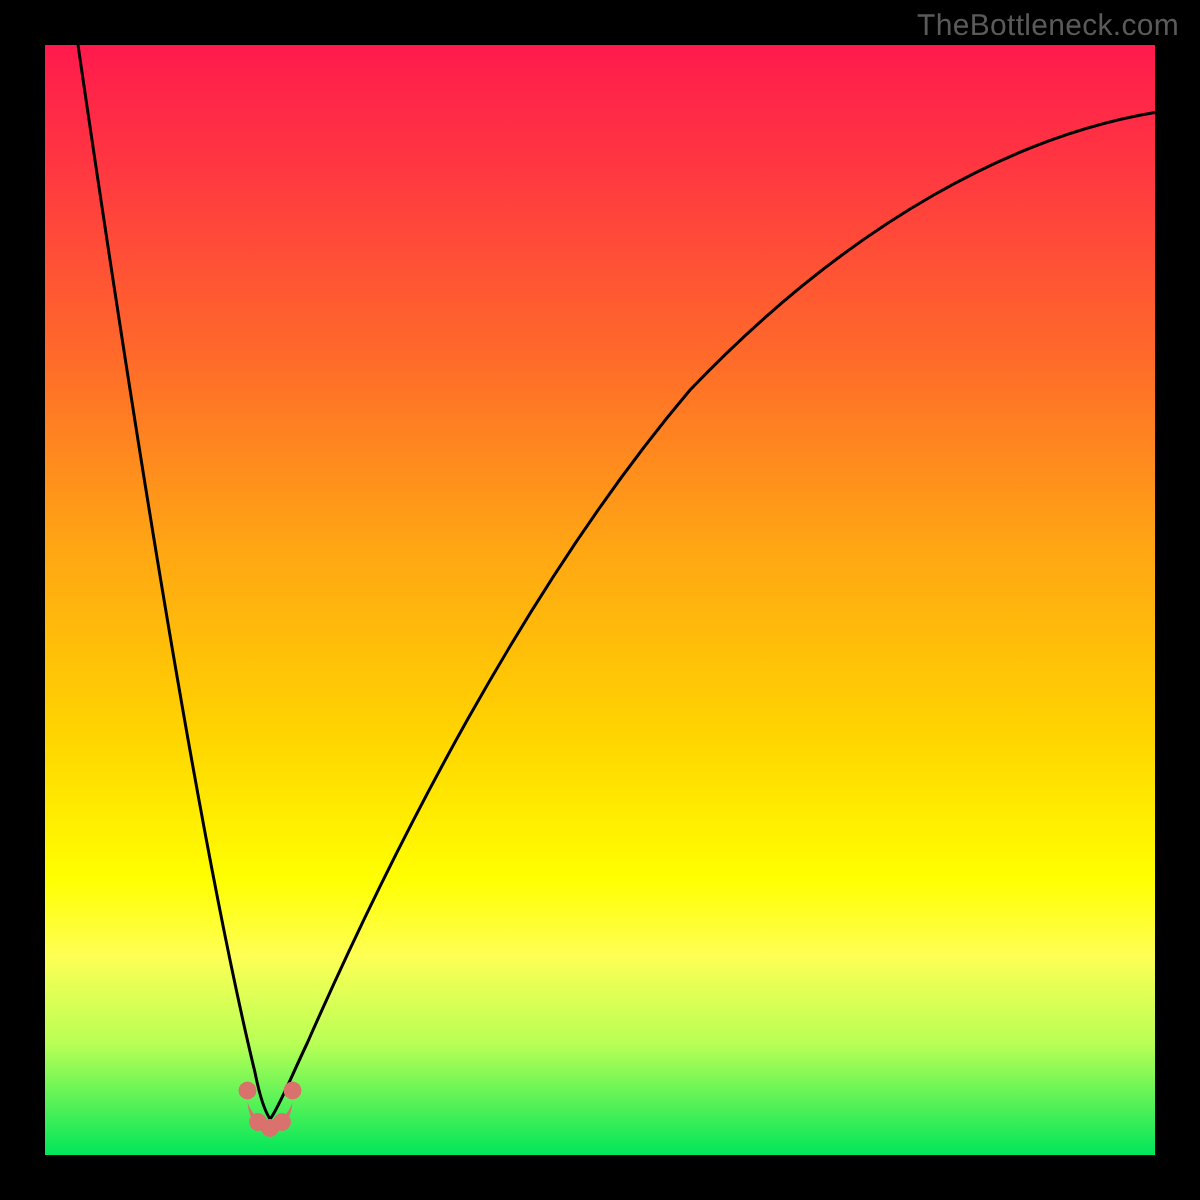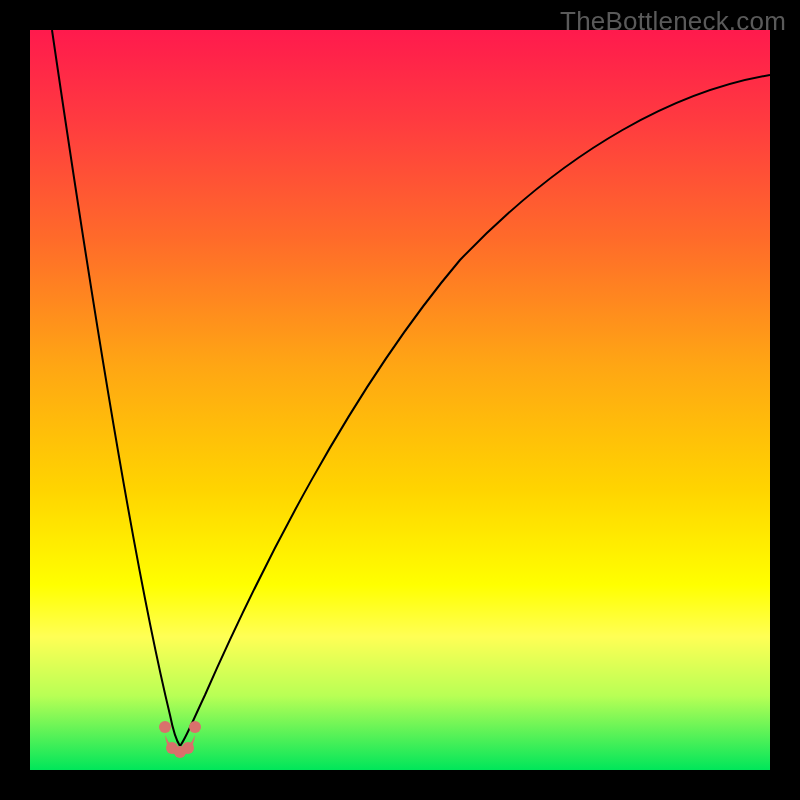--- a/index.html
+++ b/index.html
@@ -27,21 +27,21 @@
       #ffff55 82%,
       #b8ff55 90%,
       #00e65a 100%
     );
   }
   .watermark {
     position: absolute;
     top: 6px;
     right: 14px;
     color: #5a5a5a;
-    font-size: 26px;
+    font-size: 20px;
     font-weight: 500;
     letter-spacing: 0.2px;
     user-select: none;
     text-align: right;
   }
   svg.curve {
     position: absolute;
     left: 0;
     top: 0;
     width: 740px;

